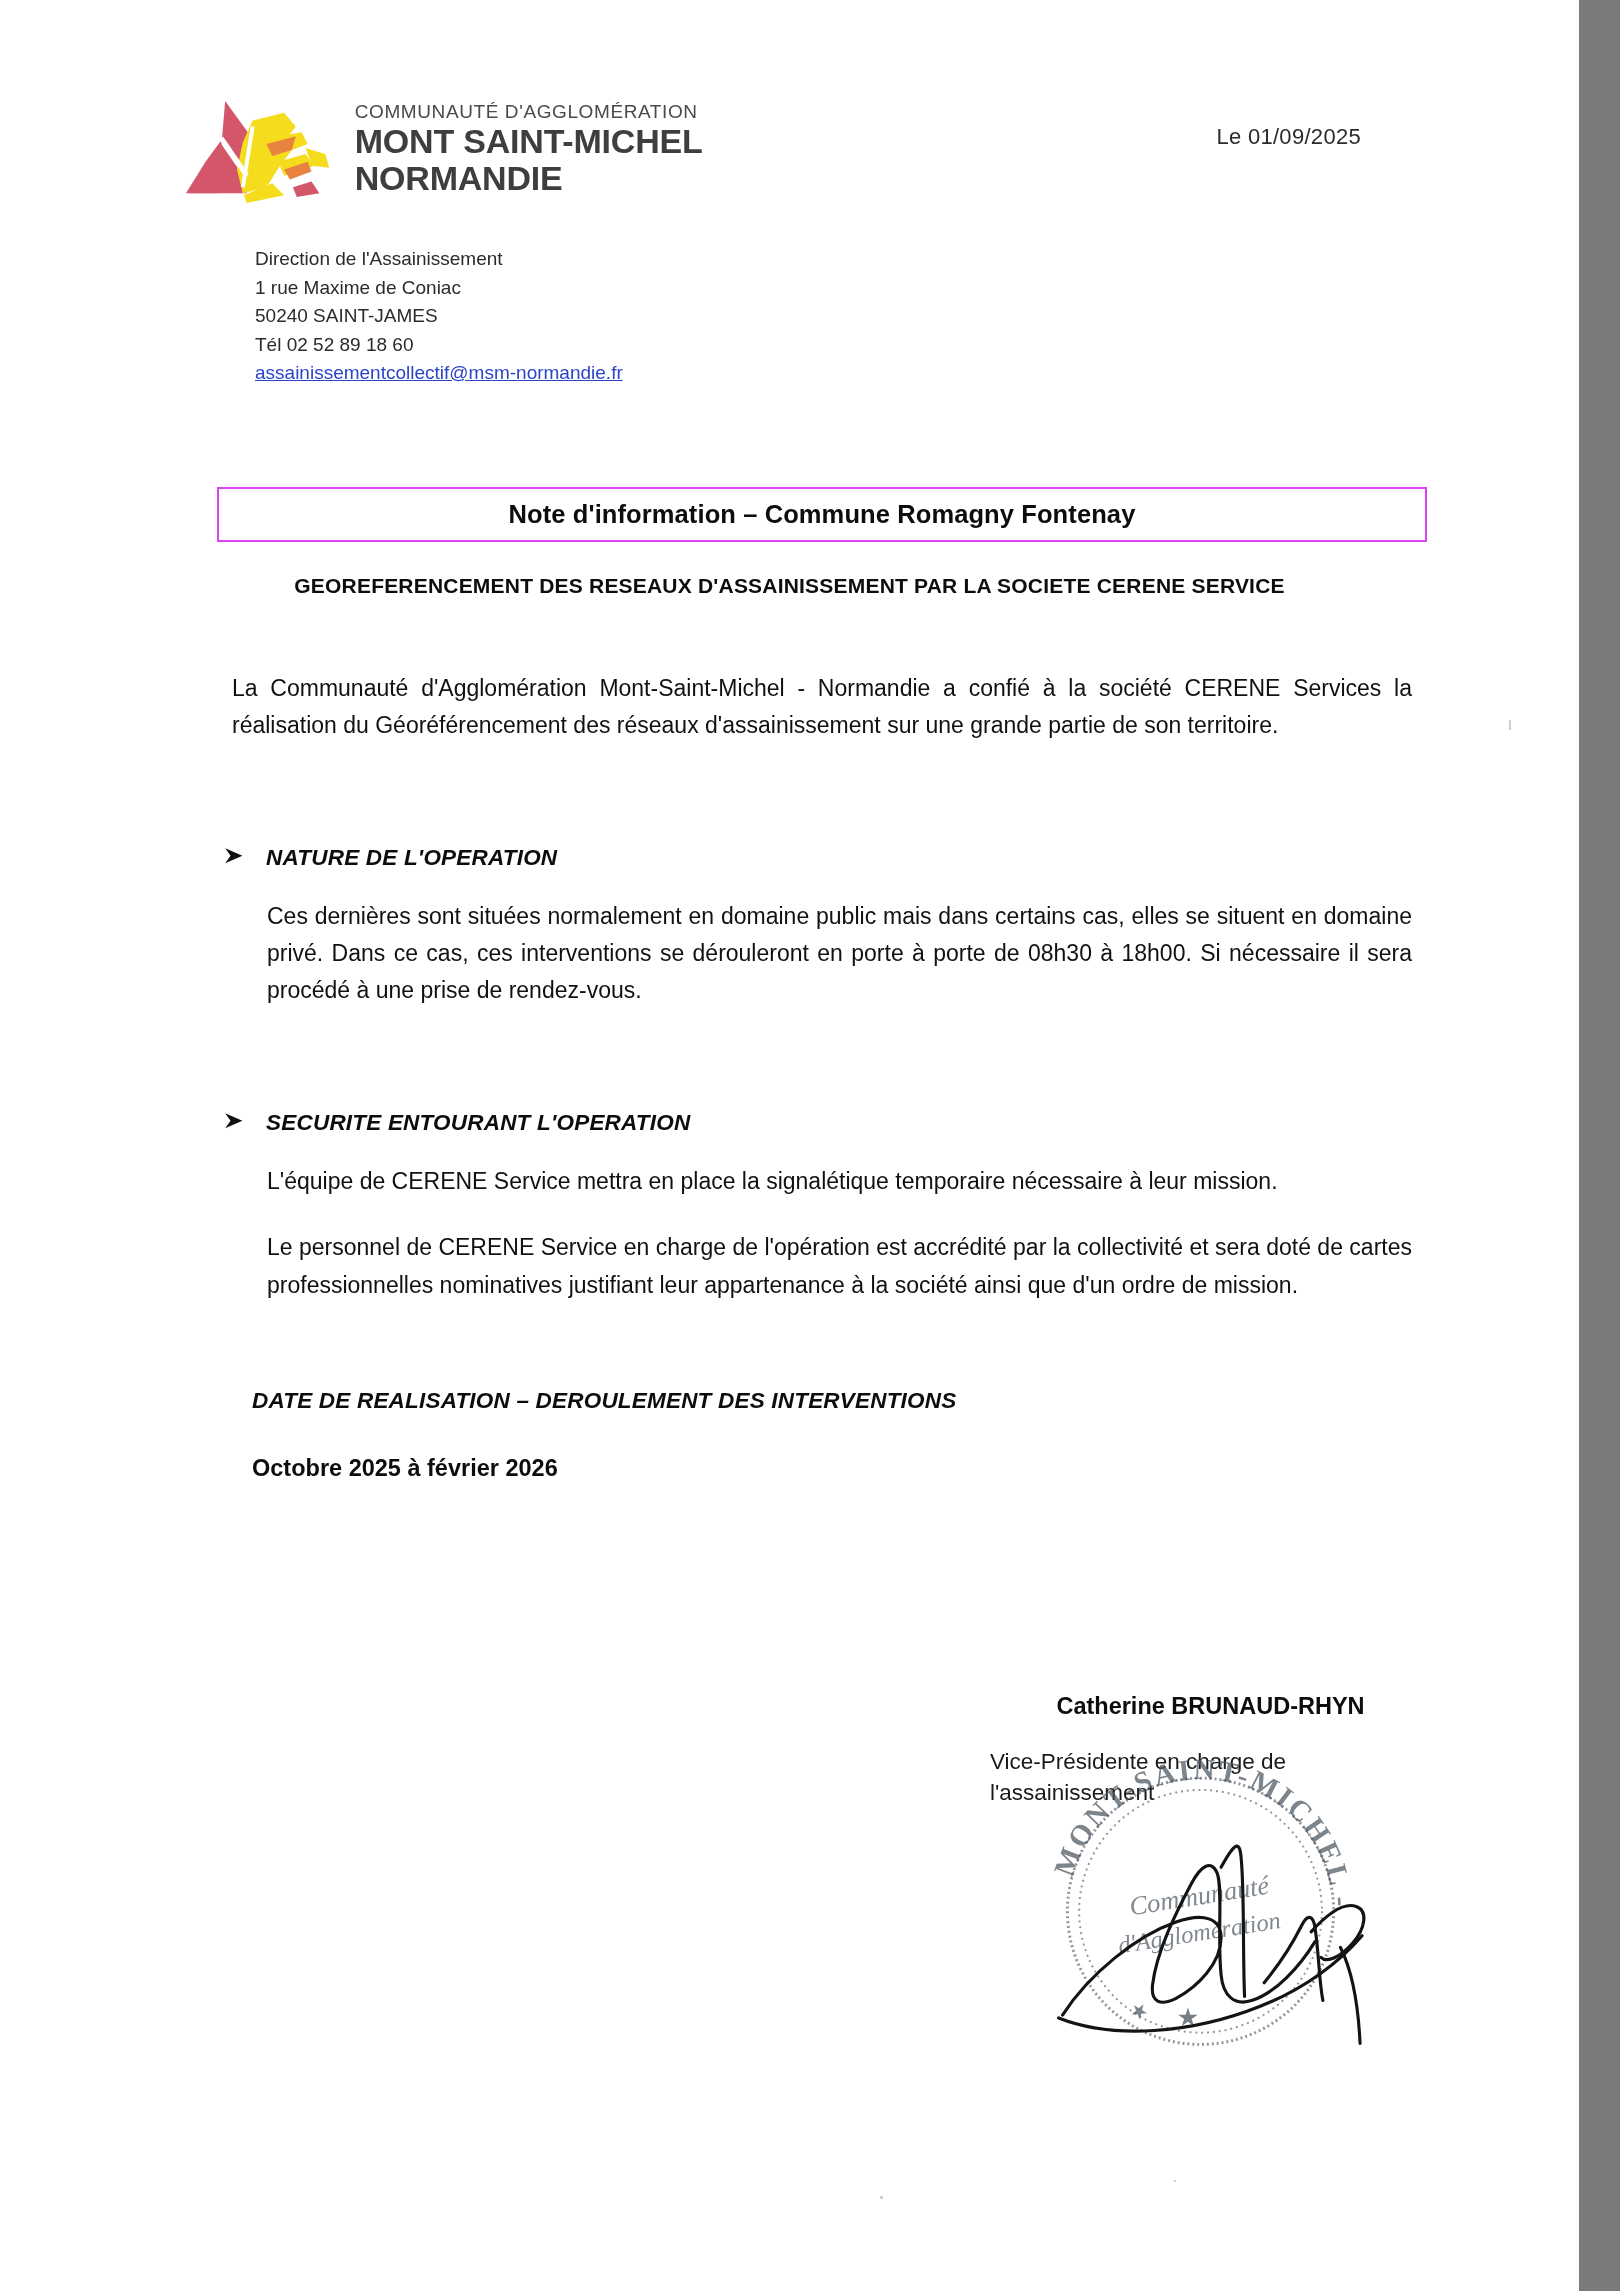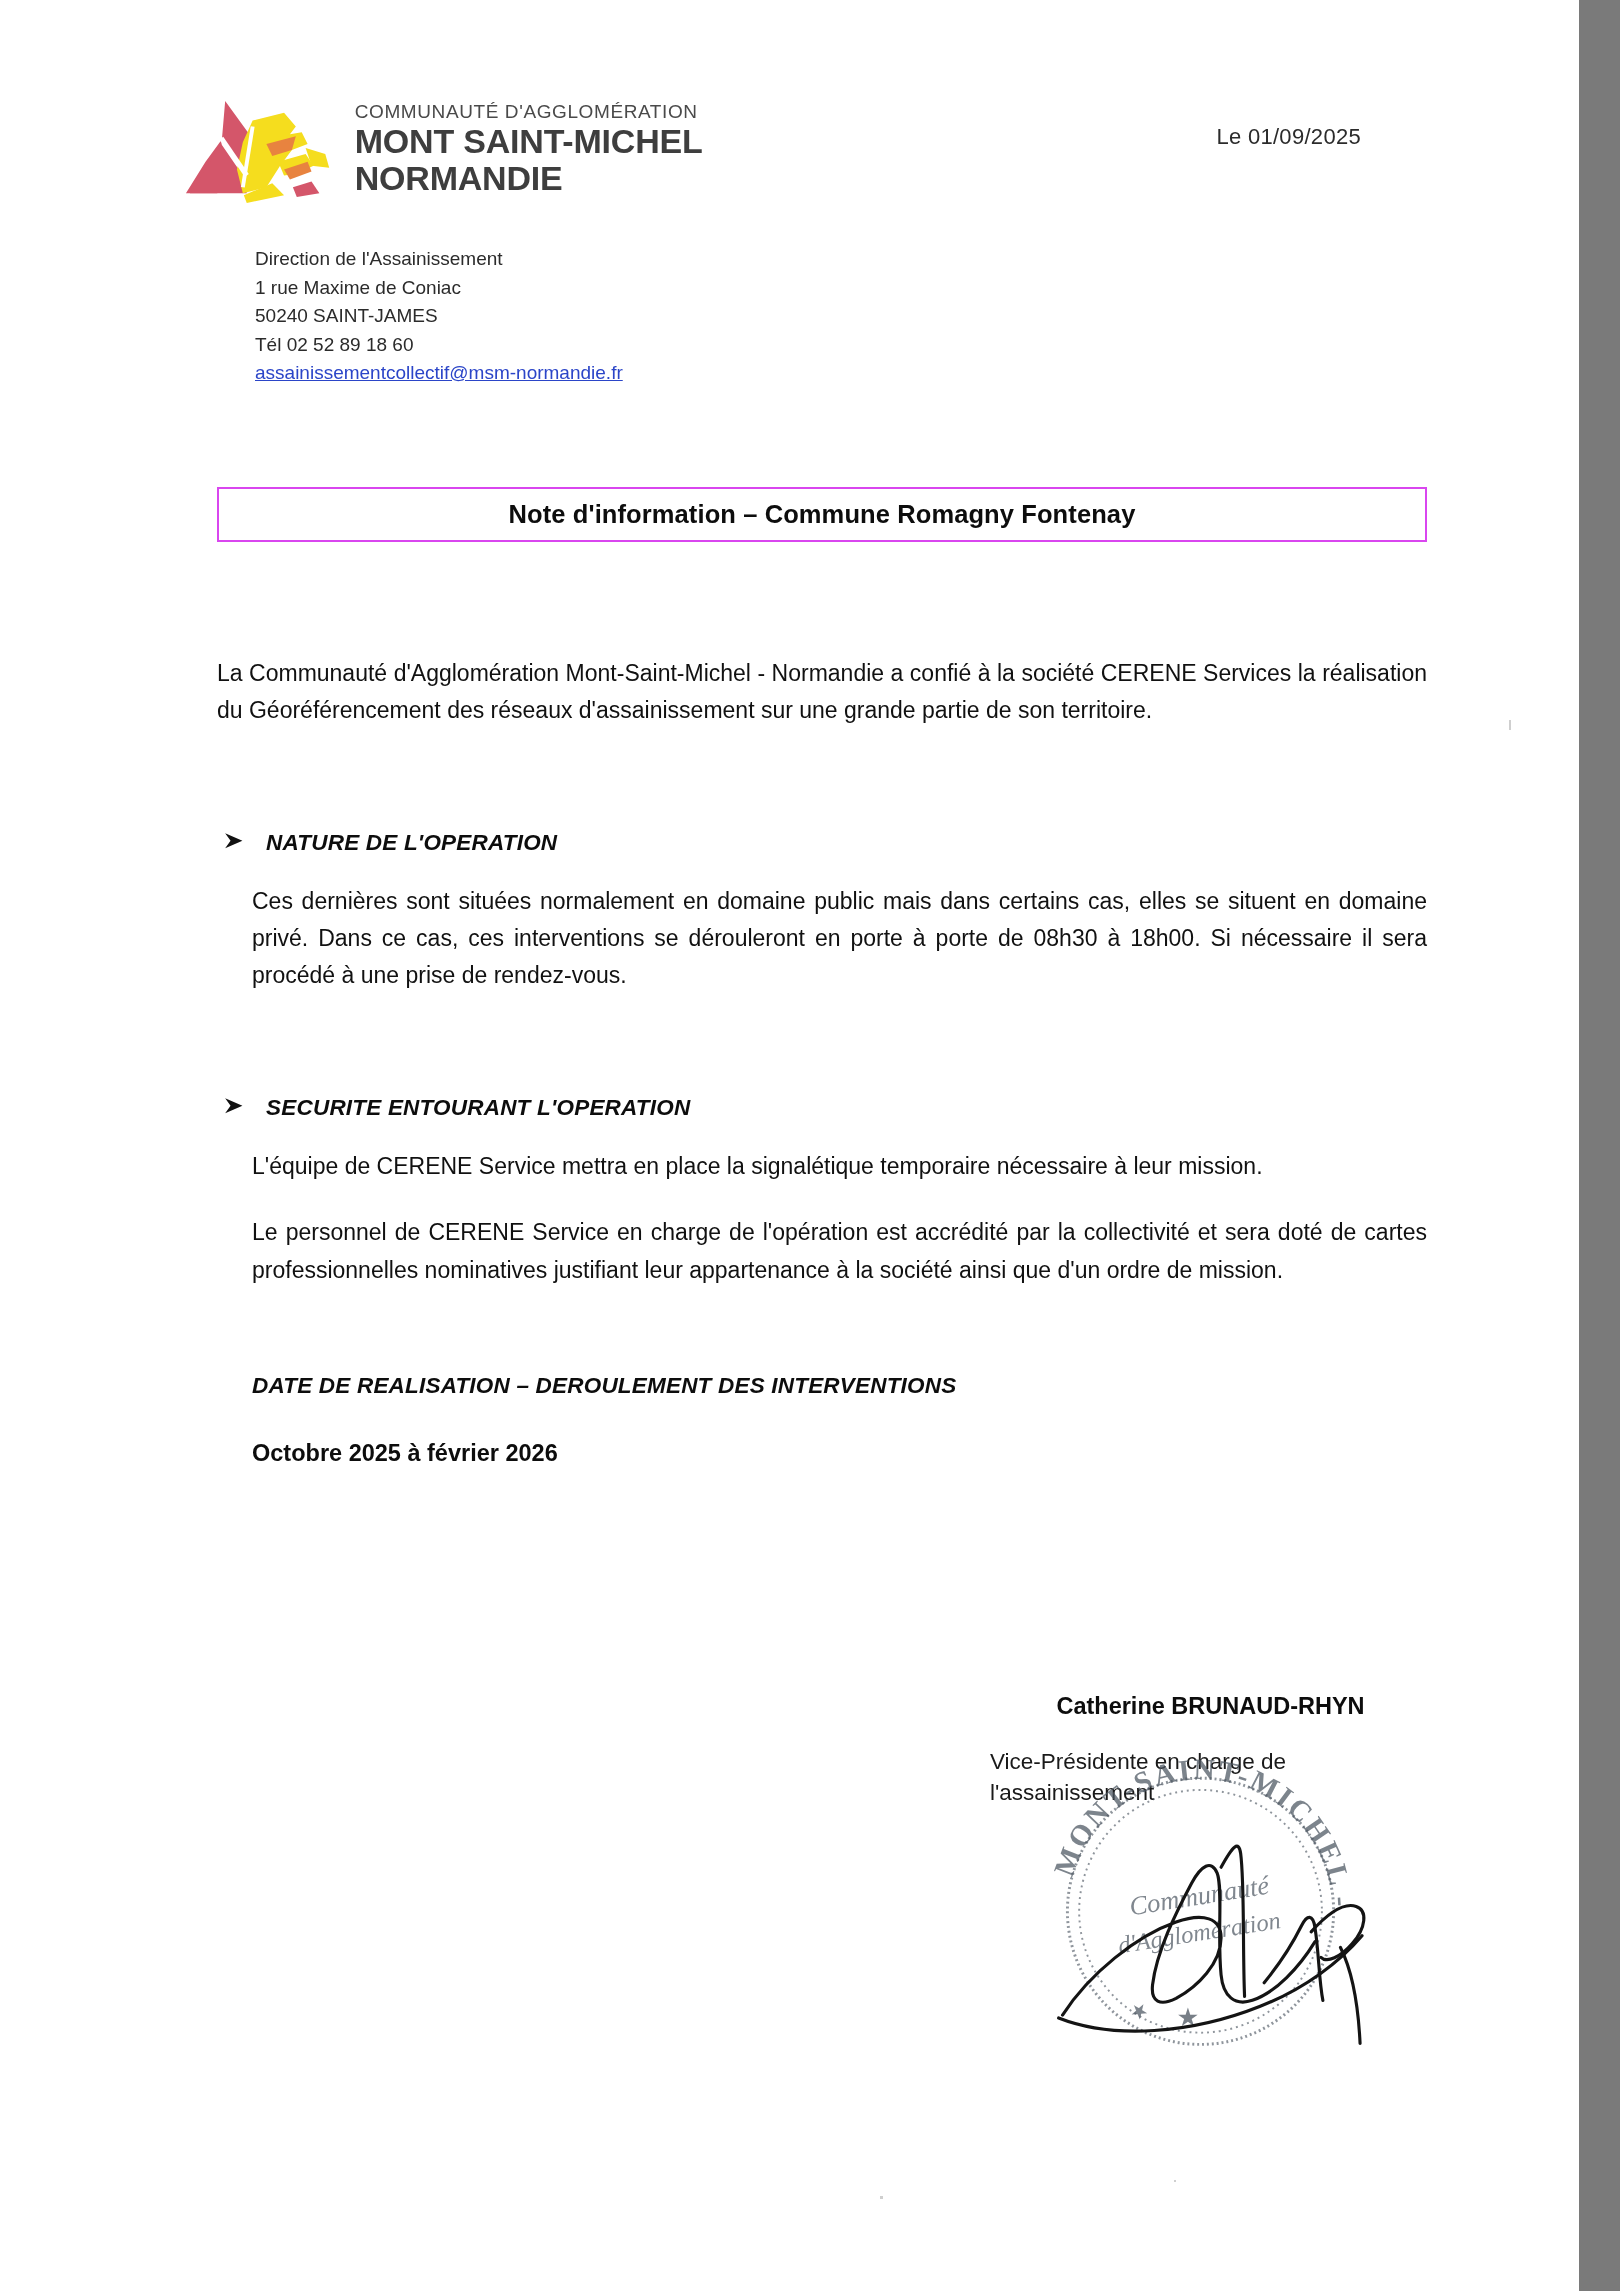--- a/index.html
+++ b/index.html
@@ -120,21 +120,21 @@
     left: 217px;
     top: 655px;
     width: 1210px;
   }
   .para {
     font-size: 23px;
     line-height: 1.62;
     text-align: justify;
     text-justify: inter-word;
     color: #111;
-    margin: 0;
+    margin: 15px;
   }
   .intro { margin-bottom: 0; }
 
   .section { margin-top: 76px; }
   .section-head {
     display: flex;
     align-items: baseline;
     gap: 21.6px;
     margin-left: 5.9px;
   }
@@ -258,20 +258,21 @@
       <div>50240 SAINT-JAMES</div>
       <div>Tél 02 52 89 18 60</div>
       <div class="email">assainissementcollectif@msm-normandie.fr</div>
     </div>
   </div>
 
   <div class="title-box">
     <span class="title-box-text">Note d'information – Commune Romagny Fontenay</span>
   </div>
 
+  <div class="subject">GEOREFERENCEMENT DES RESEAUX D'ASSAINISSEMENT PAR LA SOCIETE CERENE SERVICE</div>
 
   <div class="body-wrap">
 
     <p class="para intro">La Communauté d'Agglomération Mont-Saint-Michel - Normandie a confié à la société CERENE Services la réalisation du Géoréférencement des réseaux d'assainissement sur une grande partie de son territoire.</p>
 
     <div class="section">
       <div class="section-head">
         <svg class="arrow-bullet" viewBox="0 0 20 20">
           <path d="M2 3 L18 10 L2 17 L7 10 Z" fill="#111"></path>
         </svg>

